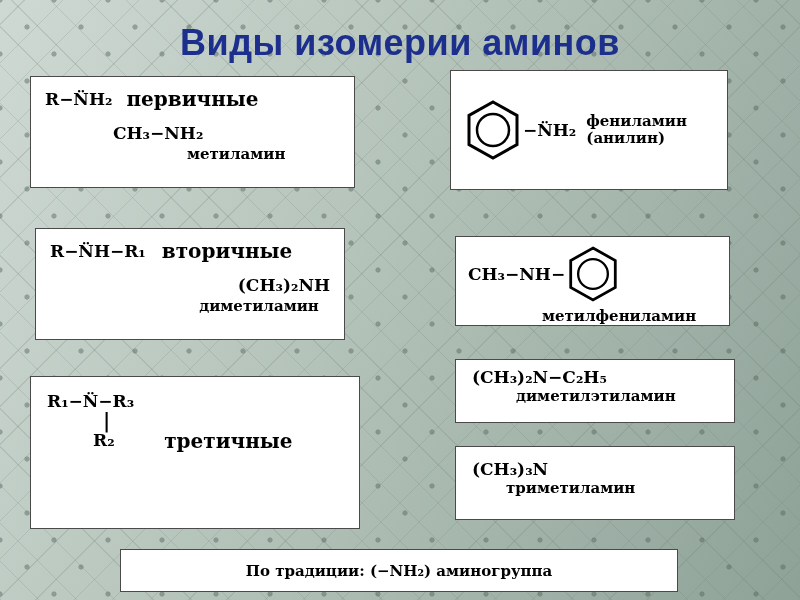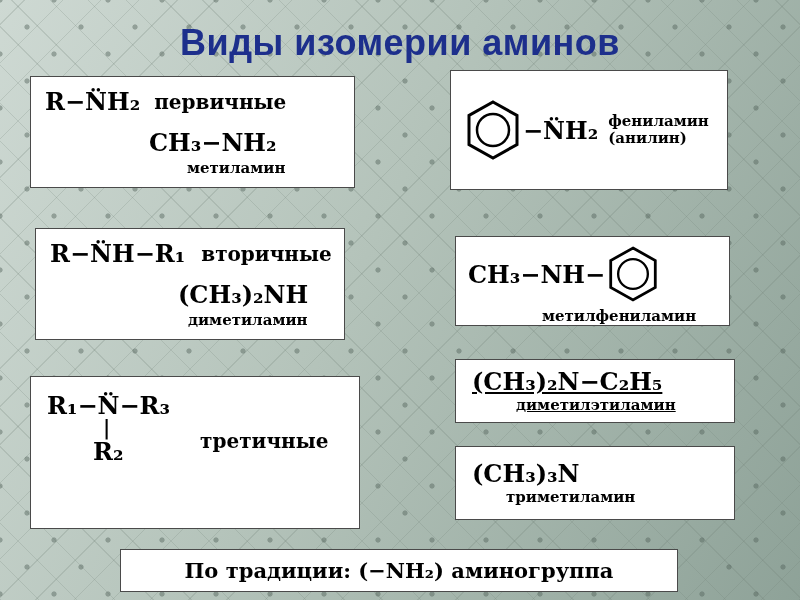--- a/index.html
+++ b/index.html
@@ -27,21 +27,21 @@
     letter-spacing: .5px;
     color: #1d2f8c;
   }
   .box {
     position: absolute;
     background: #ffffff;
     border: 1px solid #4a4a4a;
     box-sizing: border-box;
     padding: 10px 14px;
   }
-  .f    { font-weight: bold; font-size: 24px; white-space: nowrap; }
+  .f    { font-weight: bold; font-size: 17px; white-space: nowrap; }
   .lbl  { font-weight: bold; font-size: 20px; white-space: nowrap; }
   .name { font-weight: bold; font-size: 15px; white-space: nowrap; }
   .rowflex { display: flex; align-items: center; gap: 10px; }
   .name-col { display: flex; flex-direction: column; line-height: 1.15; margin-left: 8px; }
   .struct .f { line-height: 1.05; }
   .bond { line-height: .75; font-size: 20px; }
   .footer { display: flex; align-items: center; justify-content: center; }
   .ring svg { display: block; }
 </style>
 </head>
@@ -49,21 +49,21 @@
 
 <div class="slide">
 
   <div class="title">Виды изомерии аминов</div>
 
   <div class="box" style="left:30px; top:76px; width:325px; height:112px;">
     <div class="rowflex" style="gap:14px;">
       <span class="f">R−N̈H₂</span>
       <span class="lbl">первичные</span>
     </div>
-    <div class="f" style="margin:12px 0 0 104px;">CH₃−NH₂</div>
+    <div class="f" style="margin:12px 0 0 68px;">CH₃−NH₂</div>
     <div class="name" style="margin:2px 0 0 142px;">метиламин</div>
   </div>
 
   <div class="box rowflex" style="left:450px; top:70px; width:278px; height:120px; gap:2px;">
     <span class="ring">
       <svg width="56" height="62" viewBox="0 0 56 62" aria-hidden="true">
         <polygon points="28,3 52,16.5 52,45.5 28,59 4,45.5 4,16.5" fill="none" stroke="#000" stroke-width="3"></polygon>
         <circle cx="28" cy="31" r="16" fill="none" stroke="#000" stroke-width="2.5"></circle>
       </svg>
     </span>
@@ -72,22 +72,22 @@
       <span class="name">фениламин</span>
       <span class="name">(анилин)</span>
     </span>
   </div>
 
   <div class="box" style="left:35px; top:228px; width:310px; height:112px;">
     <div class="rowflex" style="gap:16px;">
       <span class="f">R−N̈H−R₁</span>
       <span class="lbl">вторичные</span>
     </div>
-    <div class="f" style="margin:12px 0 0 128px;">(CH₃)₂NH</div>
-    <div class="name" style="margin:2px 0 0 138px;">диметиламин</div>
+    <div class="f" style="margin:12px 0 0 128px;text-align:right;">(CH₃)₂NH</div>
+    <div class="name" style="margin:2px 0 0 138px;text-align:center;">диметиламин</div>
   </div>
 
   <div class="box" style="left:455px; top:236px; width:275px; height:90px; padding:8px 12px;">
     <div class="rowflex" style="gap:2px;">
       <span class="f">CH₃−NH−</span>
       <span class="ring">
         <svg width="52" height="58" viewBox="0 0 56 62" aria-hidden="true">
           <polygon points="28,3 52,16.5 52,45.5 28,59 4,45.5 4,16.5" fill="none" stroke="#000" stroke-width="3"></polygon>
           <circle cx="28" cy="31" r="16" fill="none" stroke="#000" stroke-width="2.5"></circle>
         </svg>
@@ -98,27 +98,27 @@
 
   <div class="box" style="left:30px; top:376px; width:330px; height:153px; padding:16px 16px; display:flex;">
     <div class="struct">
       <div class="f">R₁−N̈−R₃</div>
       <div class="f bond" style="margin-left:56px;">|</div>
       <div class="f" style="margin-left:46px;">R₂</div>
     </div>
     <div class="lbl" style="margin:36px 0 0 30px;">третичные</div>
   </div>
 
-  <div class="box" style="left:455px; top:359px; width:280px; height:64px; padding:7px 16px;text-decoration:underline;">
+  <div class="box" style="left:455px; top:359px; width:280px; height:64px; padding:7px 16px;">
     <div class="f">(CH₃)₂N−C₂H₅</div>
     <div class="name" style="margin-left:44px;">диметилэтиламин</div>
   </div>
 
   <div class="box" style="left:455px; top:446px; width:280px; height:74px; padding:12px 16px;">
     <div class="f">(CH₃)₃N</div>
     <div class="name" style="margin-left:34px;">триметиламин</div>
   </div>
 
   <div class="box footer" style="left:120px; top:549px; width:558px; height:43px; padding:4px 10px;">
-    <div class="f" style="font-size:21px;">По традиции: (−NH₂) аминогруппа</div>
+    <div class="f" style="font-size:15px;">По традиции: (−NH₂) аминогруппа</div>
   </div>
 
 </div>
 
 </body></html>

